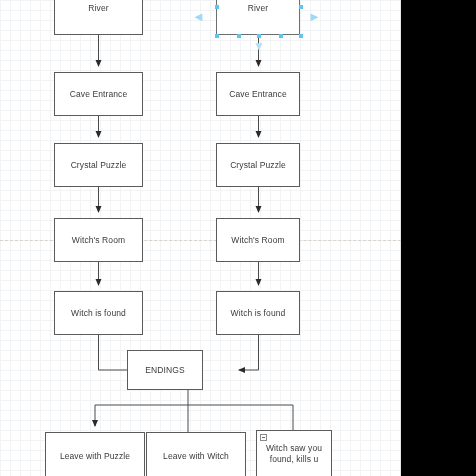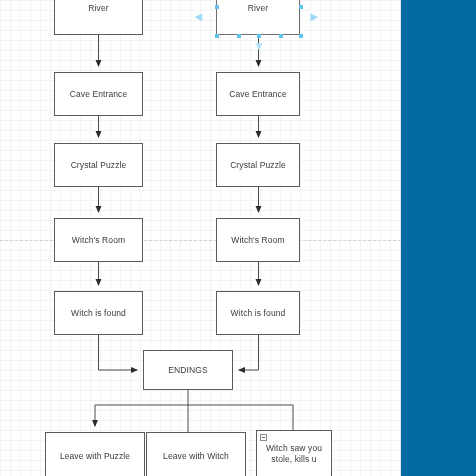--- a/index.html
+++ b/index.html
@@ -5,21 +5,21 @@
   html, body {
     margin: 0;
     padding: 0;
     background: #ffffff;
   }
   #canvas {
     position: relative;
     width: 476px;
     height: 476px;
     overflow: hidden;
-    background: #0369a1;
+    background: #000000;
     font-family: "Liberation Sans", sans-serif;
     text-decoration: underline;
   }
   
   #grid {
     position: absolute;
     left: 0;
     top: 0;
     width: 401px;
     height: 476px;
@@ -201,30 +201,30 @@
     <span class="label">Witch's Room</span>
   </div>
 
   <div class="node" style="left:54px; top:291px; width:89px; height:44px;">
     <span class="label">Witch is found</span>
   </div>
   <div class="node" style="left:216px; top:291px; width:84px; height:44px;">
     <span class="label">Witch is found</span>
   </div>
 
-  <div class="node" style="left:143px; top:350px; width:90px; height:40px;">
+  <div class="node" style="left:127px; top:350px; width:76px; height:40px;">
     <span class="label">ENDINGS</span>
   </div>
 
   <div class="node" style="left:45px; top:432px; width:100px; height:48px;">
     <span class="label">Leave with Puzzle</span>
   </div>
   <div class="node" style="left:146px; top:432px; width:100px; height:48px;">
     <span class="label">Leave with Witch</span>
   </div>
   <div class="node" style="left:256px; top:430px; width:76px; height:48px;">
     <div class="collapse-icon">
         <span></span>
       </div>
-    <span class="label">Witch saw you stole, kills u</span>
+    <span class="label">Witch saw you found, kills u</span>
   </div>
 
 </div>
 
 </body></html>

